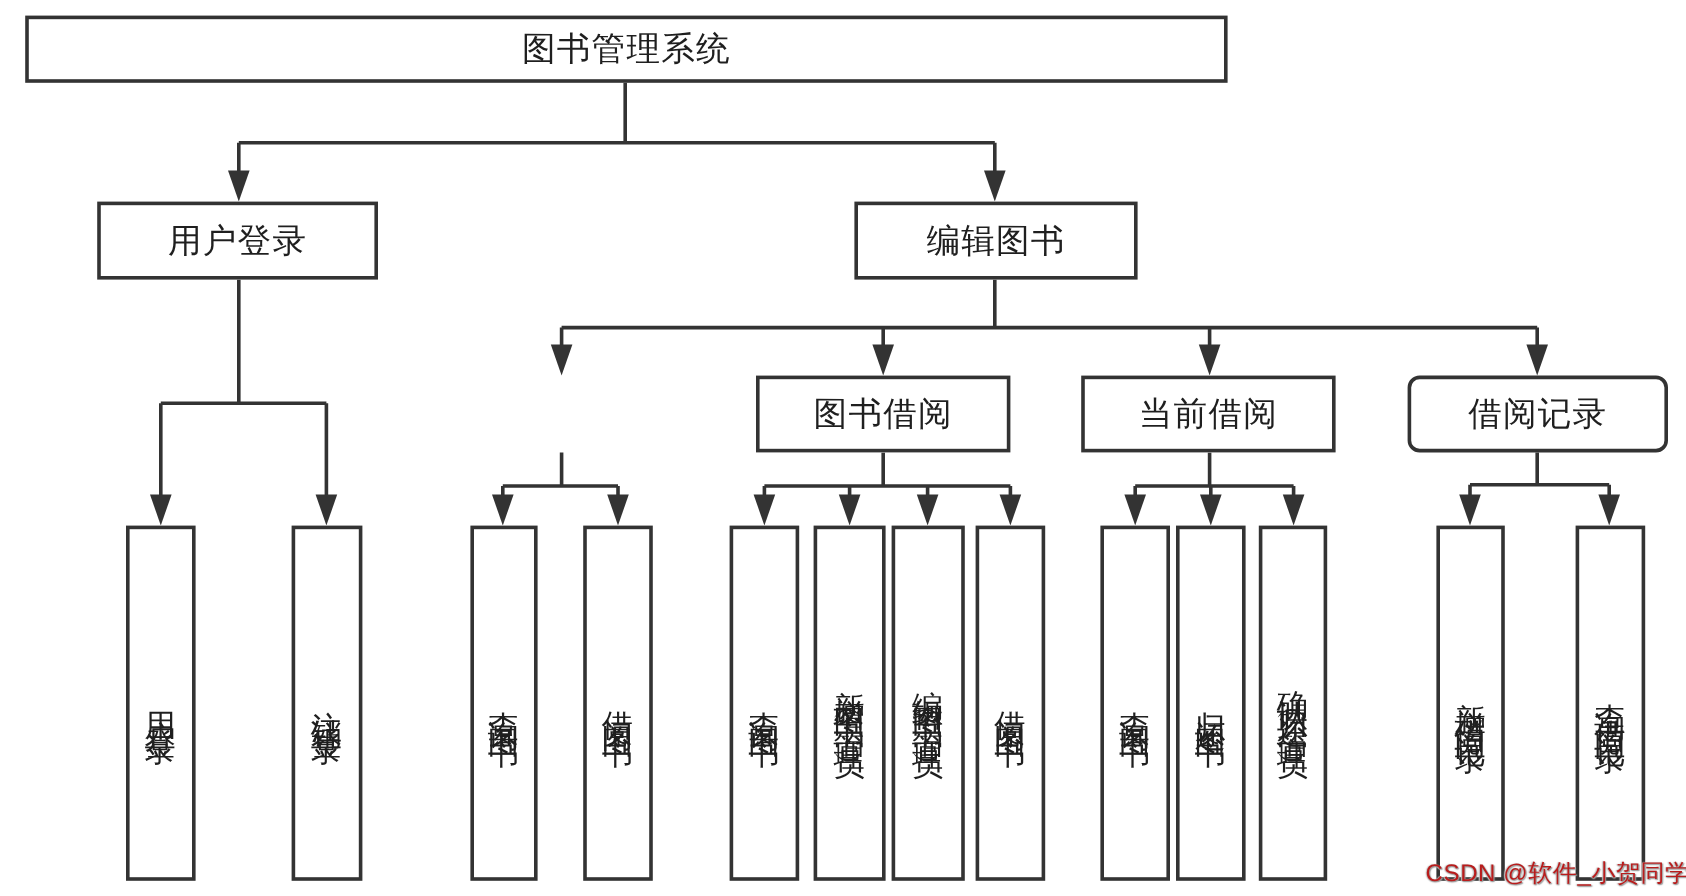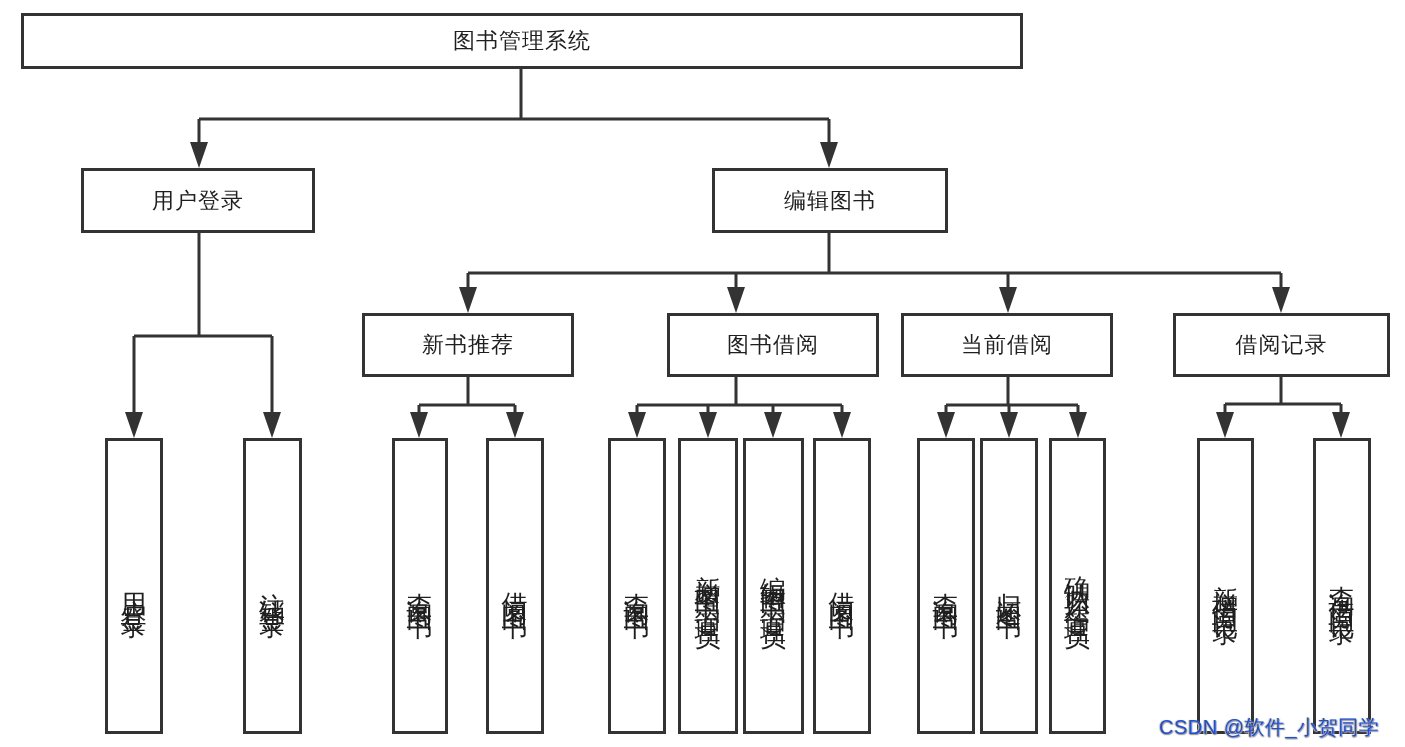--- a/index.html
+++ b/index.html
@@ -11,21 +11,21 @@
   *{margin:0;padding:0;box-sizing:border-box;}
   html,body{width:1405px;height:747px;background:var(--bg);overflow:hidden;}
   body{font-family:"Liberation Sans","DejaVu Sans",sans-serif;color:var(--text);}
   .canvas{position:relative;width:1405px;height:747px;background:var(--bg);}
   .wires{position:absolute;left:0;top:0;width:1405px;height:747px;}
   .node{
     position:absolute;
     background:var(--box-fill);
     border:3px solid var(--line);
     display:flex;align-items:center;justify-content:center;
-    font-size:22px;color:var(--text);
+    font-size:28px;color:var(--text);
     letter-spacing:1px;
     z-index:2;
   }
   .leaf{
     position:absolute;top:438px;height:296px;
     background:var(--box-fill);
     border:3px solid var(--line);
     display:flex;align-items:center;justify-content:center;
     z-index:2;
   }
@@ -33,24 +33,24 @@
     writing-mode:vertical-rl;
     text-orientation:mixed;
     font-size:26px;
     letter-spacing:7px;
     line-height:1;
     color:var(--text);
     white-space:nowrap;
   }
   .watermark{
     position:absolute;
-    left:1159px;top:714px;
+    left:1188px;top:714px;
     width:210px;
     font-size:20px;
-    color:#1d4ed8;
+    color:#b91c1c;
     text-shadow:1px 1px 1px #9a9a9a,-1px 0 1px #c4c4c4,0 1px 1px #b0b0b0;
     white-space:nowrap;
     z-index:3;
     letter-spacing:0.5px;
   }
 </style>
 </head>
 <body>
 
 <div class="canvas">
@@ -95,30 +95,27 @@
     <span>图书管理系统</span>
   </div>
 
   <div class="node" style="left:81px;top:168px;width:234px;height:65px;">
     <span>用户登录</span>
   </div>
   <div class="node" style="left:712px;top:168px;width:236px;height:65px;">
     <span>编辑图书</span>
   </div>
 
-  <div class="node" style="left:362px;top:313px;width:212px;height:64px;">
-    <span>新书推荐</span>
-  </div>
-  <div class="node" style="left:630px;top:313px;width:212px;height:64px;margin-left:37px;">
+  <div class="node" style="left:630px;top:313px;width:212px;height:64px;">
     <span>图书借阅</span>
   </div>
   <div class="node" style="left:901px;top:313px;width:212px;height:64px;">
     <span>当前借阅</span>
   </div>
-  <div class="node" style="left:1173px;top:313px;width:217px;height:64px;">
+  <div class="node" style="left:1173px;top:313px;width:217px;height:64px;border-radius:10px;">
     <span>借阅记录</span>
   </div>
 
   <div class="leaf" style="left:105px;width:58px;">
     <span class="vtext">用户登录</span>
   </div>
   <div class="leaf" style="left:243px;width:59px;">
     <span class="vtext">注销登录</span>
   </div>
 

